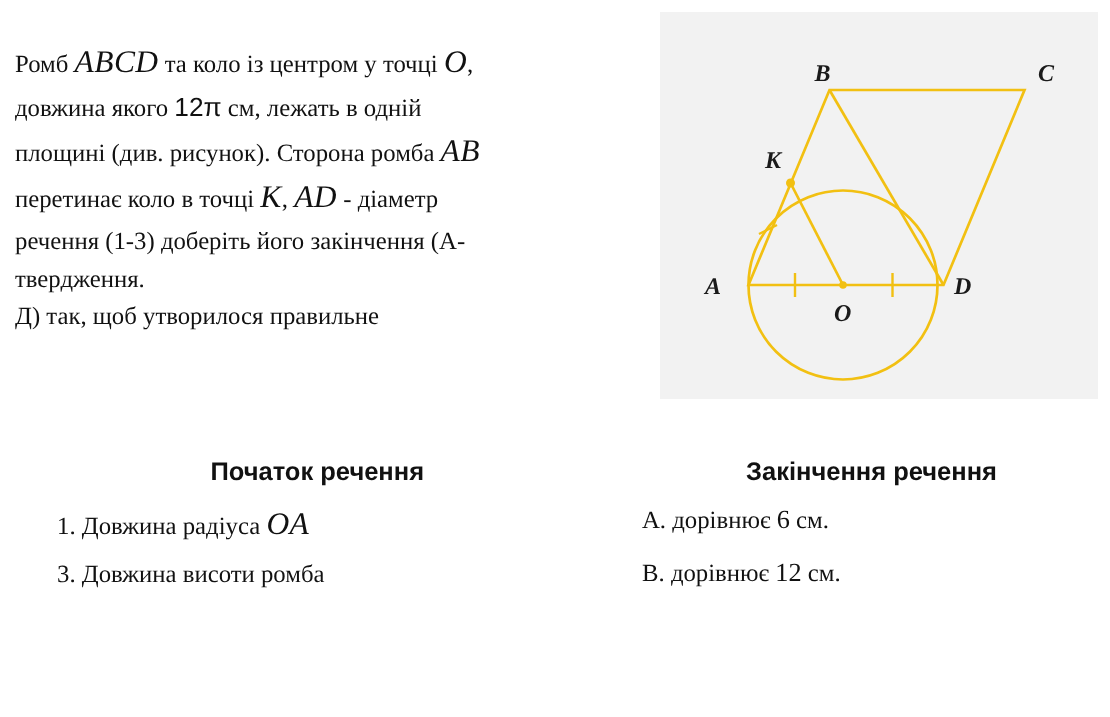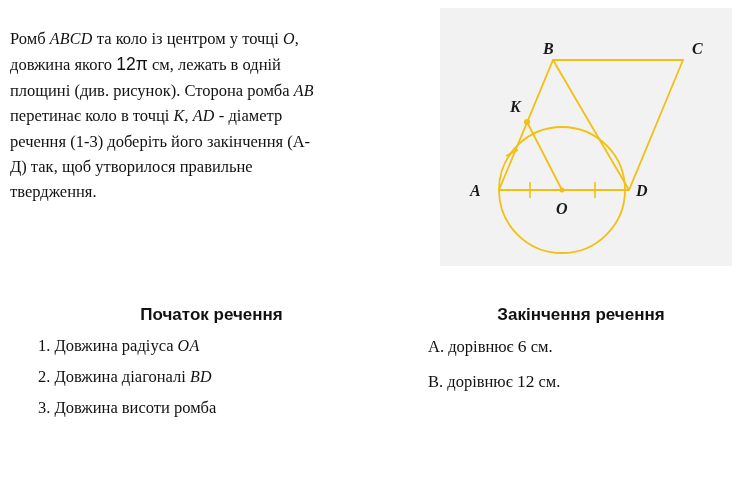--- a/index.html
+++ b/index.html
@@ -30,21 +30,21 @@
     line-height: 1.52;
     text-align: left;
   }
   .statement .ln {
     display: block;
     white-space: nowrap;
   }
   .mi {
     font-family: "Liberation Serif", serif;
     font-style: italic;
-    font-size: 16px;
+    font-size: 21px;
     letter-spacing: 0.3px;
   }
   .mn {
     font-family: Liberation Sans, sans-serif;
     font-style: normal;
     font-size: 17.5px;
   }
   
   .figure {
     position: absolute;
@@ -132,22 +132,22 @@
 <body>
 
 <div class="page">
 
   <div class="statement">
     <span class="ln">Ромб <span class="mi">ABCD</span> та коло із центром у точці <span class="mi">O</span>,</span>
     <span class="ln">довжина якого <span class="mn">12π</span> см, лежать в одній</span>
     <span class="ln">площині (див. рисунок). Сторона ромба <span class="mi">AB</span></span>
     <span class="ln">перетинає коло в точці <span class="mi">K</span>, <span class="mi">AD</span> - діаметр</span>
     <span class="ln">речення (1-3) доберіть його закінчення (А-</span>
+    <span class="ln">твердження.</span>
     <span class="ln">Д) так, щоб утворилося правильне</span>
-    <span class="ln">твердження.</span>
   </div>
 
   <div class="figure">
     <svg width="292" height="258" viewBox="0 0 292 258">
 
       <circle cx="122" cy="182" r="63" fill="none" stroke="#f2c012" stroke-width="1.8"></circle>
 
       <polygon points="59,182 113,52 243,52 189,182" fill="none" stroke="#f2c012" stroke-width="1.8"></polygon>
 
       <line x1="113" y1="52" x2="189" y2="182" stroke="#f2c012" stroke-width="1.8"></line>
@@ -176,24 +176,20 @@
   <div class="cols">
 
     <div class="col-left">
       <div class="col-head">Початок речення</div>
 
       <div class="item">
         <span>1.</span>
         <span>Довжина радіуса </span><span class="mi">OA</span>
       </div>
       <div class="item">
-        <span>2.</span>
-        <span>Довжина діагоналі </span><span class="mi">BD</span>
-      </div>
-      <div class="item">
         <span>3.</span>
         <span>Довжина висоти ромба</span>
       </div>
     </div>
 
     <div class="col-right">
       <div class="col-head right-head">Закінчення речення</div>
 
       <div class="item">
         <span>А.</span>

